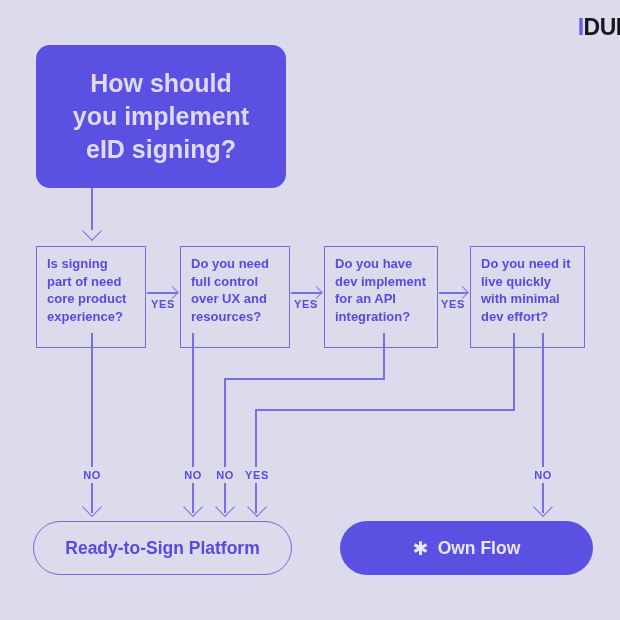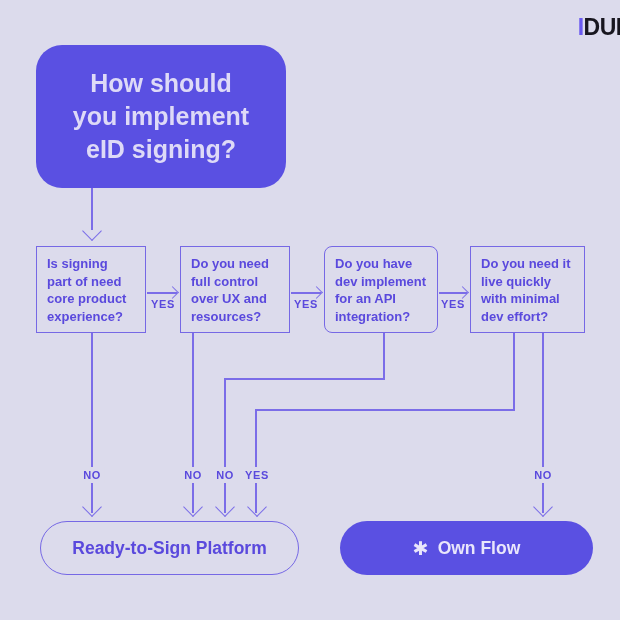--- a/index.html
+++ b/index.html
@@ -9,34 +9,34 @@
     font-family:"Liberation Sans","DejaVu Sans",sans-serif;
     padding-left:48px;
   }
   
   .logo{position:absolute;top:14px;right:20px;font-size:23px;font-weight:800;letter-spacing:-0.5px;}
   .logo .mark{color:#6a5af0;}
   .logo .word{color:#18161f;}
   
   .title-card{
     position:absolute;left:36px;top:45px;width:250px;height:143px;
-    background:#5a50e2;border-radius:26px;
+    background:#5a50e2;border-radius:14px;
     display:flex;flex-direction:column;align-items:center;justify-content:center;
     color:#dedaf7;font-size:25px;line-height:33px;font-weight:700;text-align:center;
   }
   
   .qbox{
-    position:absolute;top:246px;height:87px;box-sizing:border-box;
+    position:absolute;top:246px;height:102px;box-sizing:border-box;
     border:1.4px solid #7668e5;
     padding:8px 6px 0 10px;
     color:#5a49dd;font-size:13px;line-height:17.5px;font-weight:700;
   }
   .q1{left:36px;width:110px;}
   .q2{left:180px;width:110px;}
-  .q3{left:324px;width:114px;border-radius:8px;}
+  .q3{left:324px;width:114px;}
   .q4{left:470px;width:115px;}
   
   .vline{position:absolute;width:1.6px;background:#7b6de8;}
   .hline{position:absolute;height:1.6px;background:#7b6de8;}
   
   .chev-down{
     position:absolute;width:13px;height:13px;
     border-right:1.8px solid #7b6de8;border-bottom:1.8px solid #7b6de8;
     transform:rotate(45deg);
   }
@@ -51,21 +51,21 @@
     color:#5a49dd;font-size:11px;font-weight:700;letter-spacing:0.6px;
     background:#dcdbec;padding:2px 3px;white-space:nowrap;
   }
   .lbl.noback{background:transparent;}
   
   .pill{
     position:absolute;top:521px;height:54px;box-sizing:border-box;
     border-radius:27px;display:flex;align-items:center;justify-content:center;
     font-size:17.5px;font-weight:700;
   }
-  .pill.outline{left:40px;width:259px;border:1.5px solid #7668e5;color:#5a49dd;}
+  .pill.outline{left:33px;width:259px;border:1.5px solid #7668e5;color:#5a49dd;}
   .pill.filled{left:340px;width:253px;background:#5a50e2;color:#e9e6fb;}
   .pill .star{font-size:19px;margin-right:9px;font-weight:400;}
 </style>
 </head>
 <body>
 
 <div class="canvas">
 
   <div class="logo">
     <span class="mark">I</span><span class="word">DURA</span>

